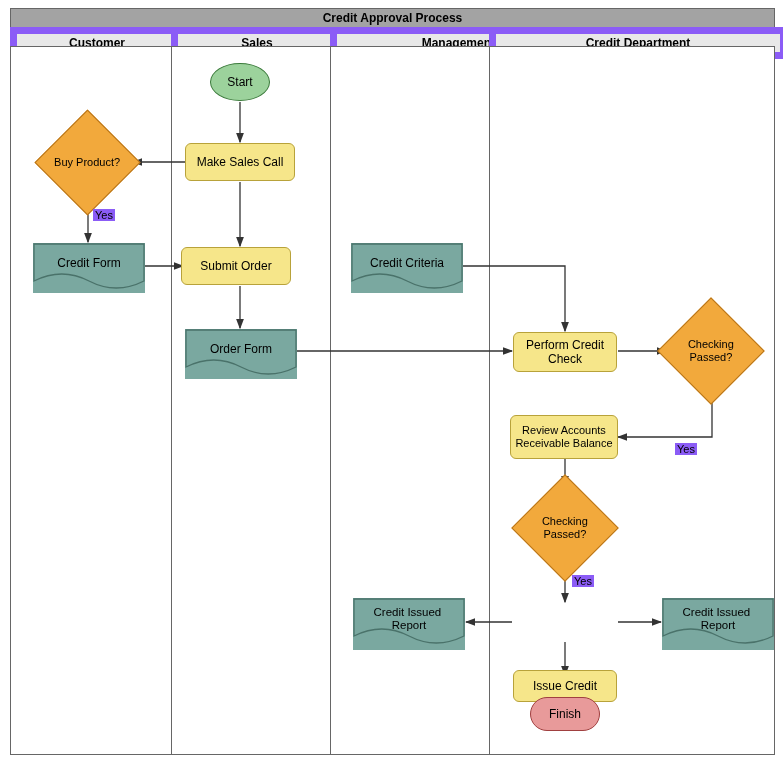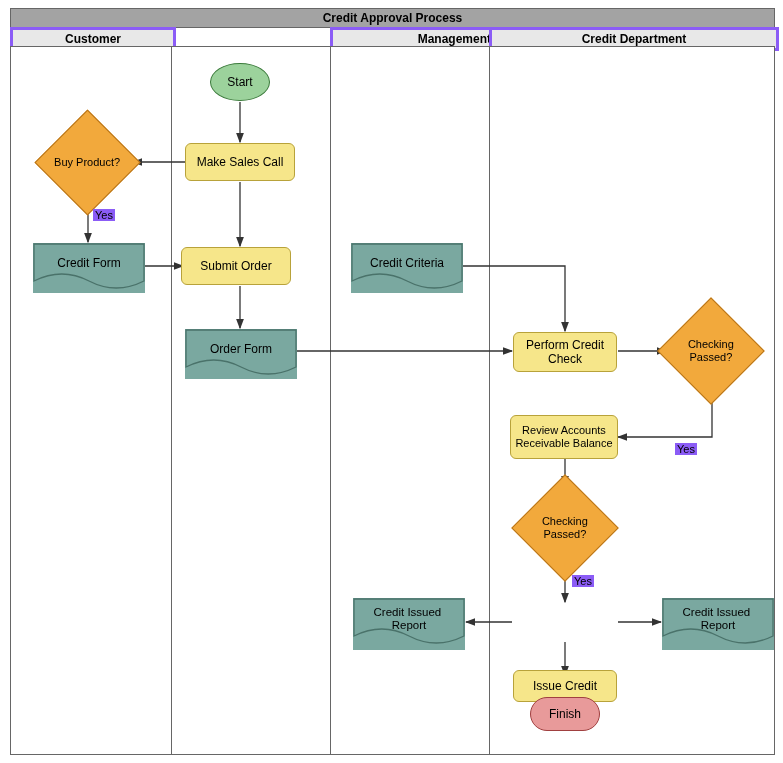--- a/index.html
+++ b/index.html
@@ -22,21 +22,21 @@
     border: 1px solid #666;
     text-align: center;
     font-weight: bold;
     line-height: 18px;
     font-size: 12px;
   }
   .lane-header {
     position: absolute;
     top: 22px; height: 18px;
     background: #e8e8e8;
-    border: 3px solid #8b5cf6;
+    border: 7px solid #8b5cf6;
     text-align: center;
     font-weight: bold;
     line-height: 18px;
     font-size: 12px;
   }
   .lane-body {
     position: absolute;
     top: 41px; height: 707px;
     border: 1px solid #666;
     background: #fff;
@@ -100,20 +100,21 @@
   }
 </style>
 </head>
 <body>
 
 <div class="diagram">
 
   <div class="title-bar">Credit Approval Process</div>
 
   <div class="lane-header" style="left:5px;width:160px;">Customer</div>
+  <div class="lane-header" style="left:166px;width:158px;">Sales</div>
   <div class="lane-header" style="left:325px;width:158px;text-align:right;">Management</div>
   <div class="lane-header" style="left:484px;width:284px;">Credit Department</div>
 
   <div class="lane-body" style="left:5px;width:160px;"></div>
   <div class="lane-body" style="left:166px;width:158px;"></div>
   <div class="lane-body" style="left:325px;width:158px;"></div>
   <div class="lane-body" style="left:484px;width:284px;"></div>
 
   <svg class="arrows">
     <defs>

